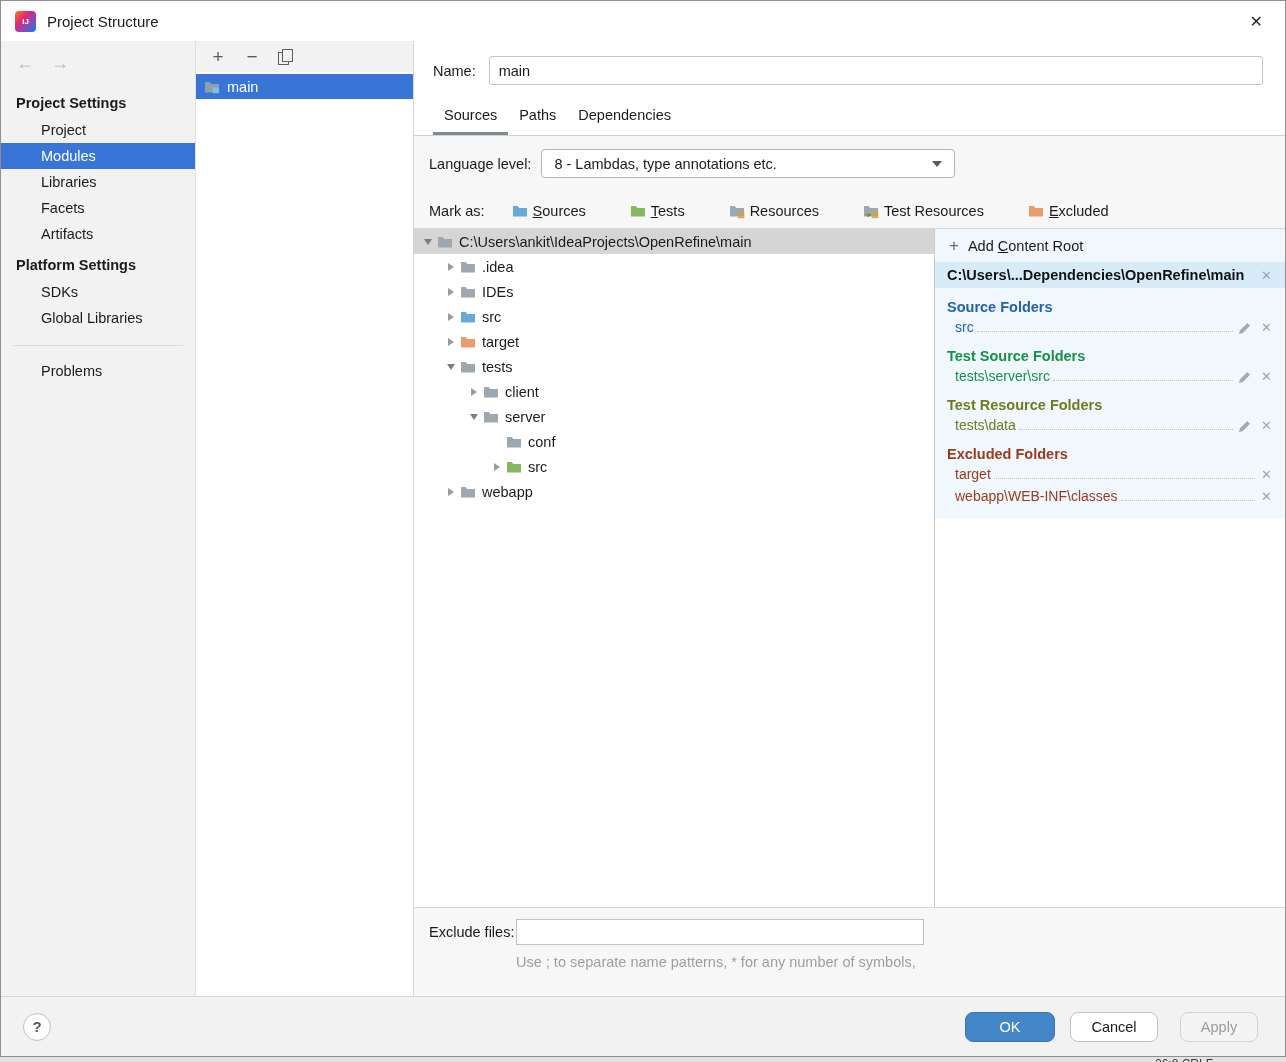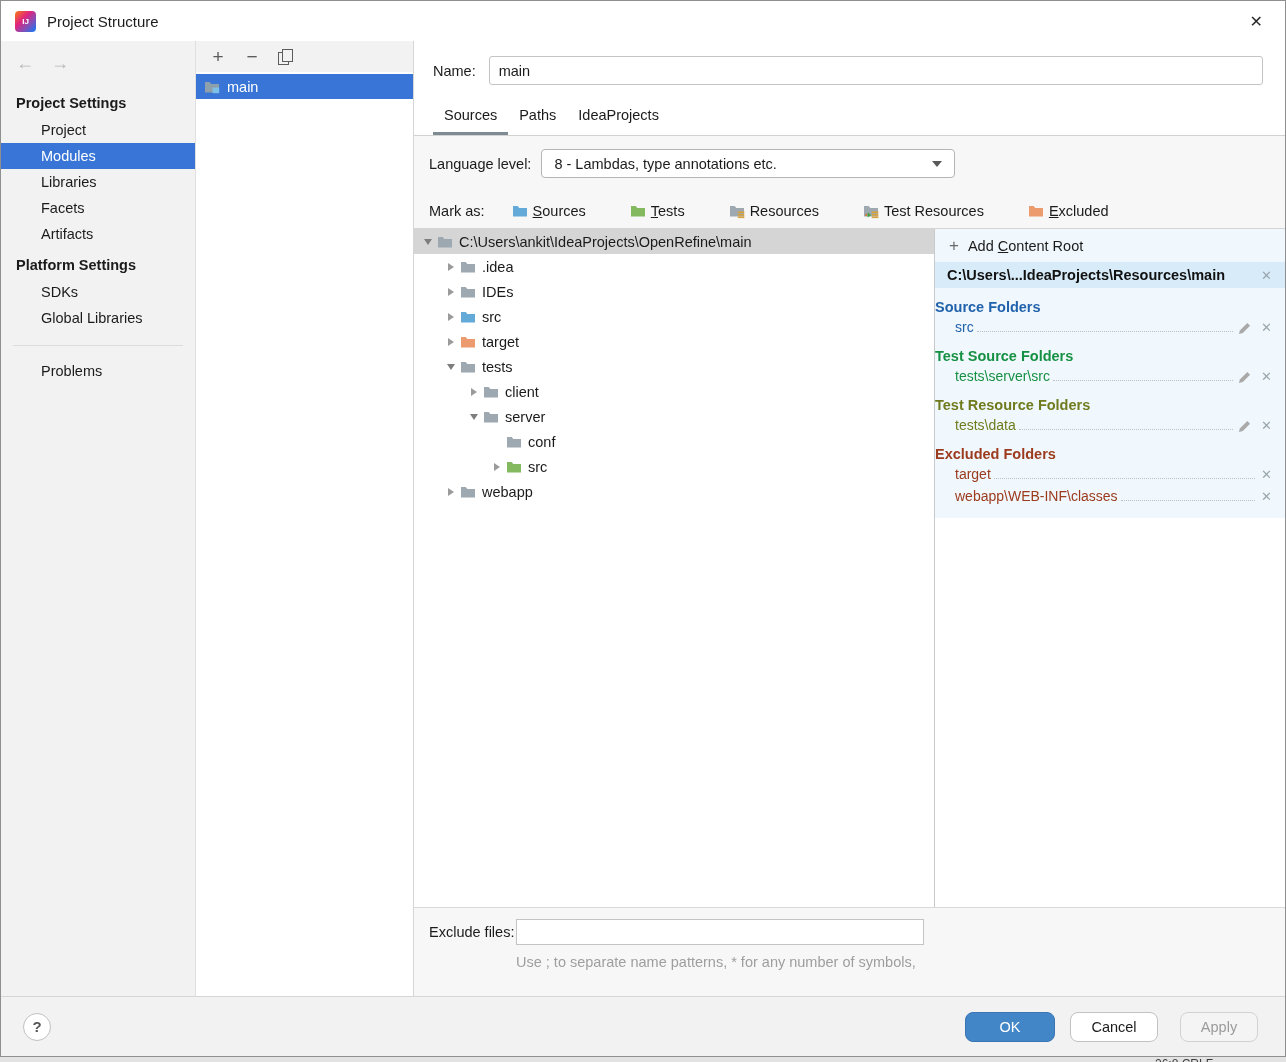--- a/index.html
+++ b/index.html
@@ -86,21 +86,21 @@
   
   
   .root-pane { width:351px; flex:none; border-left:1px solid #c9c9c9; background:#fff; overflow:hidden; }
   .root-blue { background:#f0f8fd; padding-bottom:12px; }
   .add-root-row { height:33px; display:flex; align-items:center; gap:9px; padding-left:14px; font-size:14.5px; color:#1b1b1b; }
   .plus-glyph { font-size:17px; color:#6a6a6a; line-height:1; }
   .root-header { height:26px; background:#d8ebf9; display:flex; align-items:center; padding:0 12px; }
   .root-header-path { flex:1; font-size:14.5px; font-weight:bold; color:#111; white-space:nowrap; overflow:hidden; }
   .x-icon { color:#9aa6ad; font-size:13px; padding:0 1px; cursor:default; flex:none; }
   .root-section { margin-top:11px; }
-  .root-section-title { font-size:14.5px; font-weight:bold; }
+  .root-section-title { font-size:14.5px; font-weight:bold; padding-left:12px; }
   .root-item { height:22px; display:flex; align-items:flex-end; padding:0 12px 2px 20px; }
   .root-item-path { font-size:14px; line-height:16px; white-space:nowrap; }
   .leader { flex:1; border-bottom:1px dotted #b7c2ca; margin:0 5px 3px 3px; }
   .edit-icon { margin-right:9px; display:inline-flex; cursor:default; }
   [data-kind="source"] .root-section-title, [data-kind="source"] .root-item-path { color:#2162ac; }
   [data-kind="test"] .root-section-title, [data-kind="test"] .root-item-path { color:#169043; }
   [data-kind="test-resource"] .root-section-title, [data-kind="test-resource"] .root-item-path { color:#6f7b1d; }
   [data-kind="excluded"] .root-section-title, [data-kind="excluded"] .root-item-path { color:#9c3a1d; }
 
   
@@ -214,21 +214,21 @@
         </div>
 
         <div class="tabs-bar">
             <div class="tab" data-active="true">
     <span>Sources</span>
   </div>
             <div class="tab" data-active="false">
     <span>Paths</span>
   </div>
             <div class="tab" data-active="false">
-    <span>IdeaProjects</span>
+    <span>Dependencies</span>
   </div>
           </div>
 
         <div class="tab-content">
 
           <div class="lang-row">
             <span class="lang-label">Language level:</span>
             <div class="lang-select">
               <span class="sel-text">8 - Lambdas, type annotations etc.</span>
               <span class="dd-arrow"></span>
@@ -513,21 +513,21 @@
   </div>
               </div>
 
             <div class="root-pane">
               <div class="root-blue">
                 <div class="add-root-row">
                   <span class="plus-glyph">+</span>
                   <span>Add <span class="mn">C</span>ontent Root</span>
                 </div>
                 <div class="root-header">
-                  <span class="root-header-path">C:\Users\...IdeaProjects\Resources\main</span>
+                  <span class="root-header-path">C:\Users\...Dependencies\OpenRefine\main</span>
                   <span class="x-icon">✕</span>
                 </div>
                 <div>
                     <div class="root-section" data-kind="source">
     <div class="root-section-title">Source Folders</div>
     <div>
                         <div class="root-item" data-editable="true">
     <span class="root-item-path">src</span>
     <span class="leader"></span>
     <span class="edit-icon">

